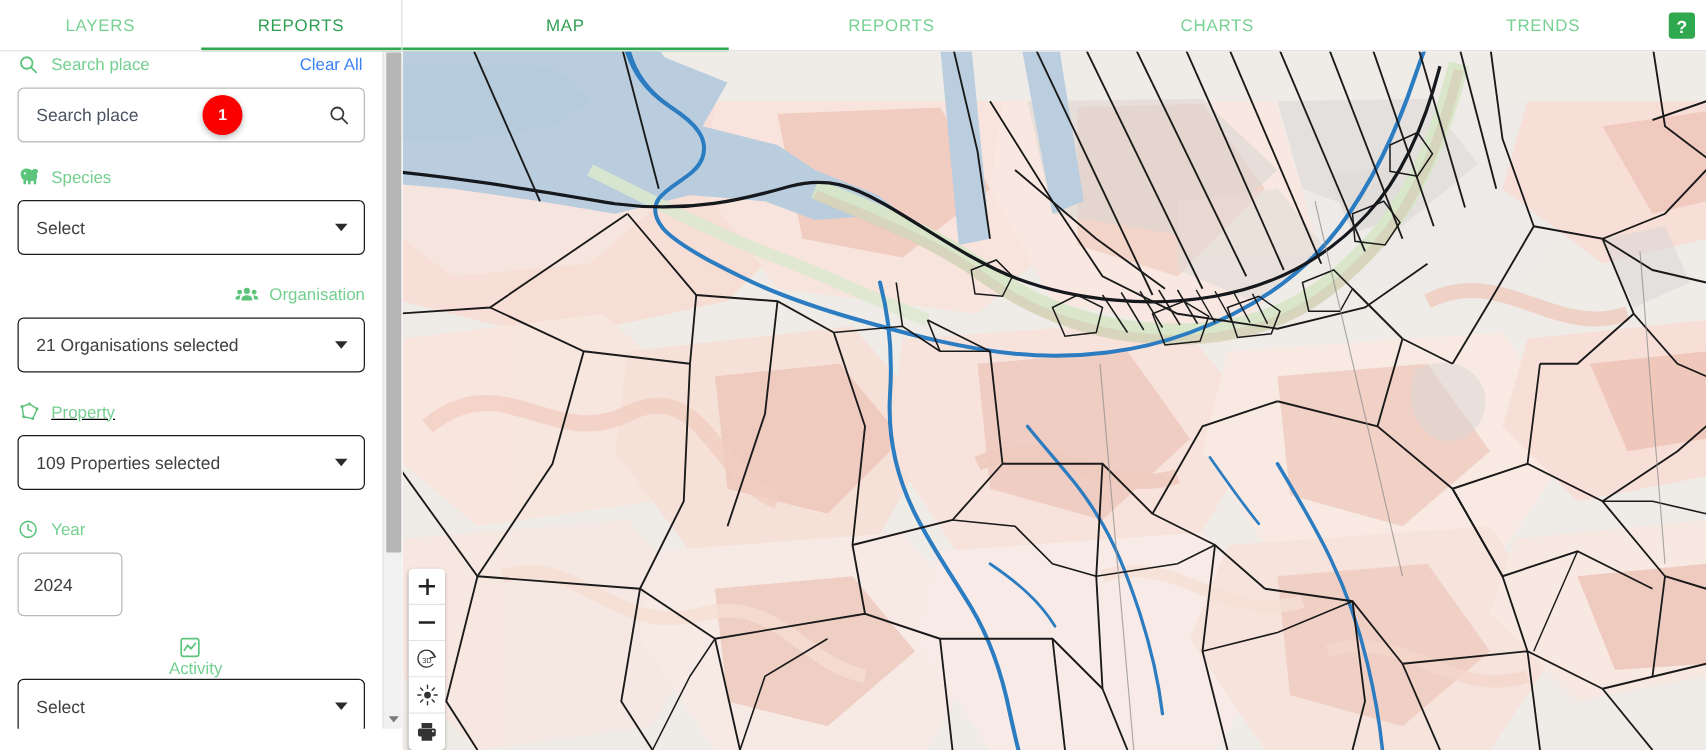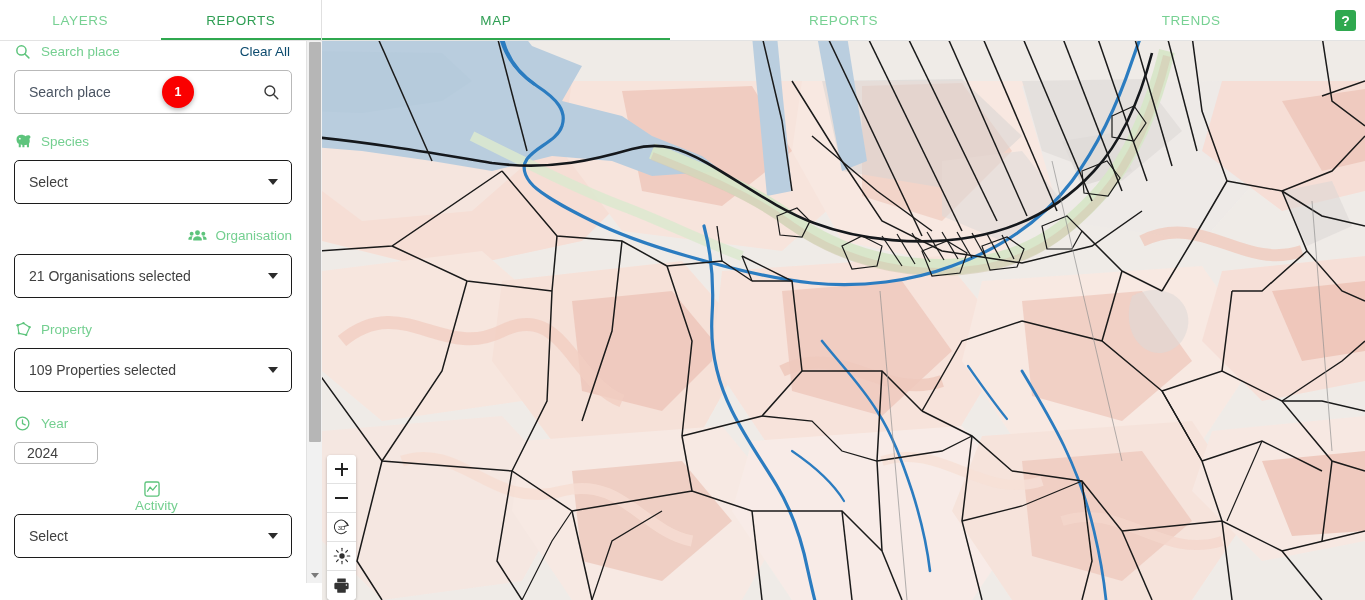--- a/index.html
+++ b/index.html
@@ -80,21 +80,21 @@
     flex: none;
   }
   .fh-label {
     font-size: 13.5px;
     color: #74cf90;
     margin-left: 7px;
   }
   #clear-all {
     margin-left: auto;
     font-size: 13.5px;
-    color: #0c4a6e;
+    color: #3b82f6;
     cursor: pointer;
     padding-right: 2px;
   }
 
   .field {
     position: relative;
     height: 44px;
     border: 1px solid #1c1c1c;
     border-radius: 5px;
     background: #ffffff;
@@ -217,20 +217,23 @@
     <div class="tab active">
       <span>REPORTS</span>
     </div>
   </div>
   <div class="tabgroup right">
     <div class="tab active">
       <span>MAP</span>
     </div>
     <div class="tab">
       <span>REPORTS</span>
+    </div>
+    <div class="tab">
+      <span>CHARTS</span>
     </div>
     <div class="tab">
       <span>TRENDS</span>
     </div>
   </div>
   <div id="help-btn">
     <span>?</span>
   </div>
 </div>
 
@@ -288,21 +291,21 @@
           <path d="M19.4 10.6c-.5 0-.9 0-1.3.1.7.6 1.1 1.5 1.1 2.4v1.7h4.3v-1.3c0-1.6-1.8-2.9-4.1-2.9z"></path>
         </svg>
       </span>
       <span class="fh-label">Organisation</span>
     </div>
     <div class="field">
       <span class="field-text">21 Organisations selected</span>
       <span class="caret"></span>
     </div>
 
-    <div class="filter-header" style="margin-top:16px;">
+    <div class="filter-header" style="margin-top:16px;text-decoration:underline;">
       <span class="fh-icon">
         <svg width="19" height="17" viewBox="0 0 24 22" fill="none" stroke="#5dc47c" stroke-width="1.5" stroke-linejoin="round">
           <path d="M4.5 5.5 L12 2.8 L20 8 L15.5 18 L6 16 Z"></path>
           <circle cx="4.5" cy="5.5" r="1.7" fill="#5dc47c" stroke="none"></circle>
           <circle cx="12" cy="2.8" r="1.5" fill="#5dc47c" stroke="none"></circle>
           <circle cx="20" cy="8" r="1.5" fill="#5dc47c" stroke="none"></circle>
           <circle cx="15.5" cy="18" r="1.5" fill="#5dc47c" stroke="none"></circle>
           <circle cx="6" cy="16" r="1.5" fill="#5dc47c" stroke="none"></circle>
         </svg>
       </span>
@@ -315,21 +318,21 @@
 
     <div class="filter-header" style="margin-top:16px;">
       <span class="fh-icon">
         <svg width="17" height="17" viewBox="0 0 24 24" fill="none" stroke="#5dc47c" stroke-width="1.8" stroke-linecap="round">
           <circle cx="12" cy="12" r="9"></circle>
             <polyline points="12,6.8 12,12 15.8,14"></polyline>
         </svg>
       </span>
       <span class="fh-label">Year</span>
     </div>
-    <div class="field light" id="year-field" style="height:22px;">
+    <div class="field light" id="year-field" style="height:51px;">
       <span class="field-text">2024</span>
     </div>
 
     <div class="filter-header" style="margin-top:16px;flex-direction:column;">
       <span class="fh-icon">
         <svg width="18" height="18" viewBox="0 0 24 24" fill="none" stroke="#5dc47c" stroke-width="1.8" stroke-linejoin="round">
           <rect x="2.6" y="2.6" width="18.8" height="18.8" rx="2.4"></rect>
           <polyline points="6,15 9.5,9.5 13,13.5 18,7.5" stroke-linecap="round"></polyline>
         </svg>
       </span>

